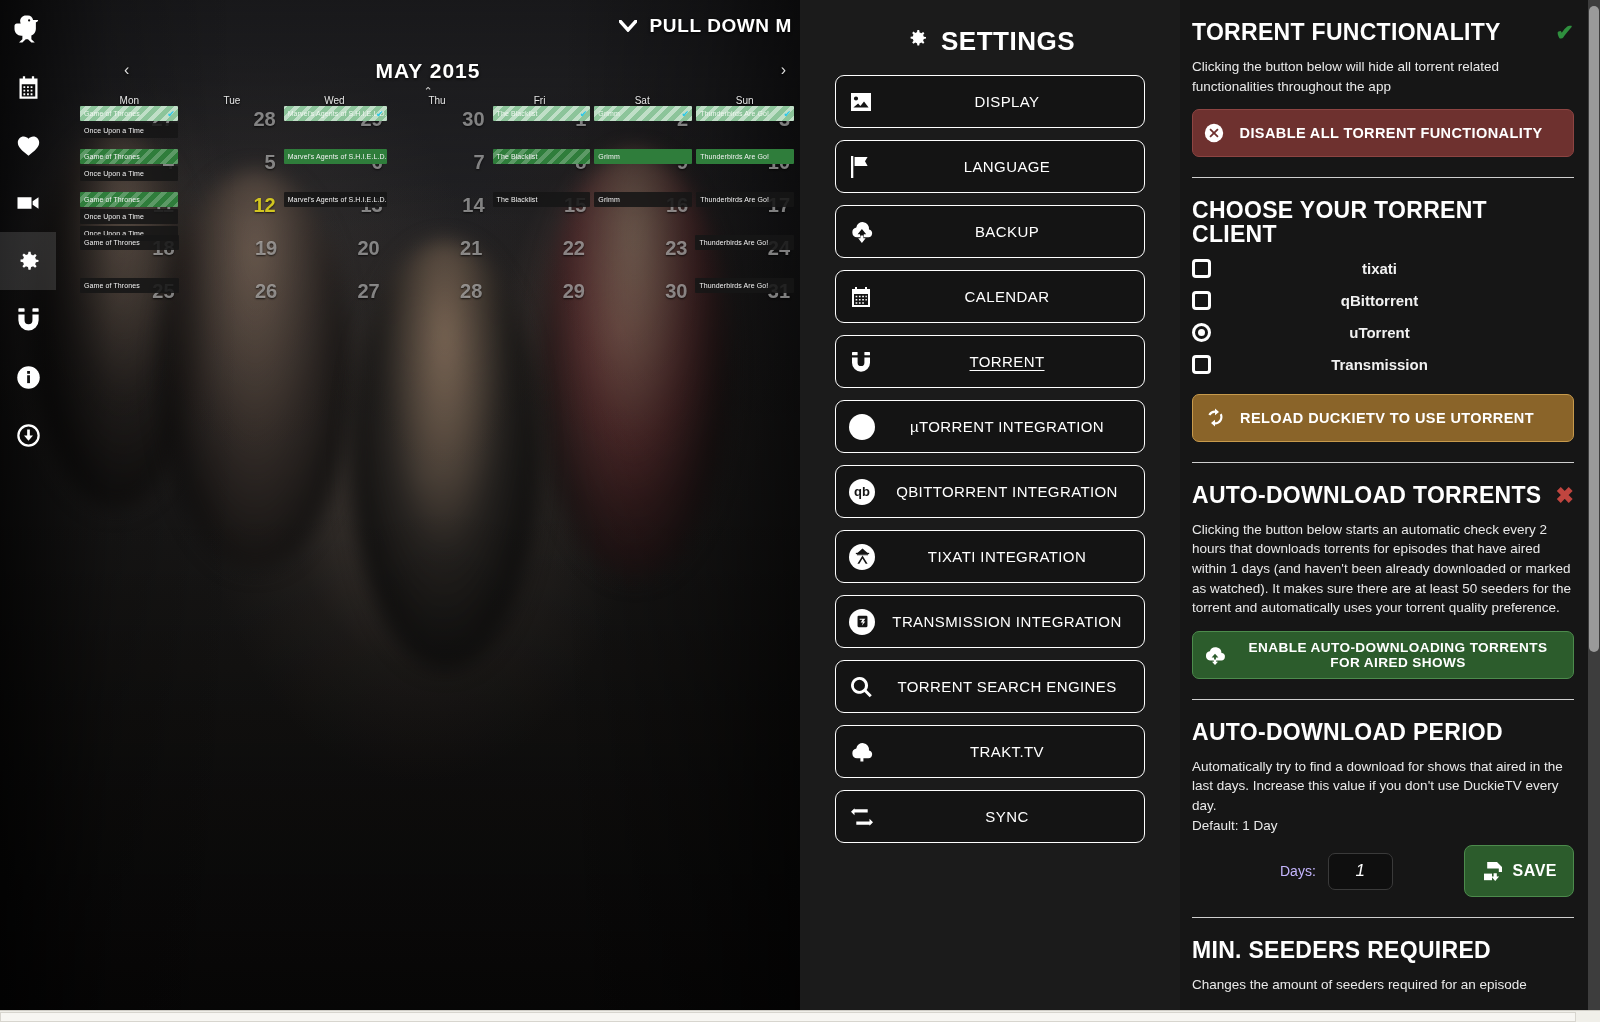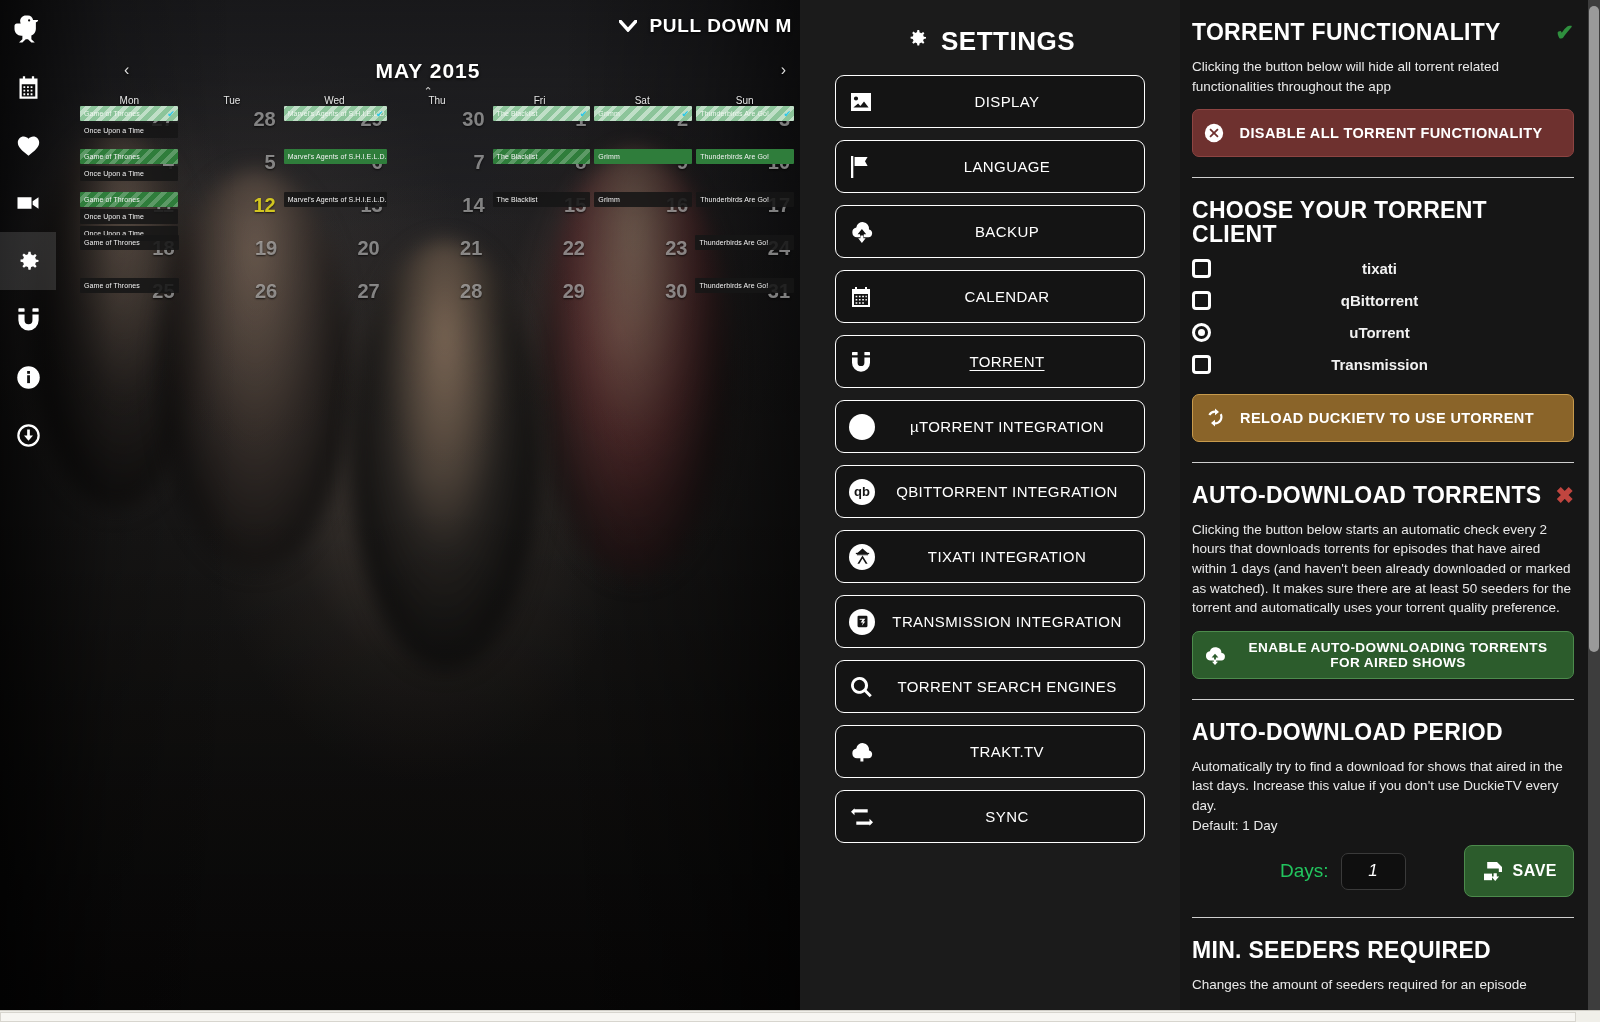--- a/index.html
+++ b/index.html
@@ -161,21 +161,21 @@
   .radio-row { display:flex; align-items:center; height:32px; cursor:pointer; }
   .rbox {
     width:19px; height:19px; border:3px solid #fff; border-radius:4px;
     margin-right:10px; display:flex; align-items:center; justify-content:center; flex:none;
   }
   .rbox.sel { border-radius:50%; }
   .rbox.sel i { width:7px; height:7px; background:#fff; border-radius:50%; display:block; }
   .radio-label { flex:1; text-align:center; font-size:15px; color:#f1f1f1; padding-right:36px; }
 
   .row-days { display:flex; align-items:center; gap:12px; margin-top:10px; }
-  .days-label { margin-left:88px; font-size:19px; color:#22c55e; }
+  .days-label { margin-left:88px; font-size:14px; color:#c4b5fd; }
   .days-input {
     width:65px; height:37px; background:#0f0f0f; border:1px solid #3a3a3a; border-radius:7px;
     color:#fff; font-size:17px; font-style:italic; text-align:center; font-family:"Liberation Sans", sans-serif;
   }
   .save-btn {
     margin-left:auto; display:flex; align-items:center; gap:8px;
     background:#2c5c2c; border:1px solid #4c8b4c; border-radius:8px;
     height:52px; padding:0 16px; cursor:pointer;
   }
   .save-btn svg { fill:#fff; display:block; }

